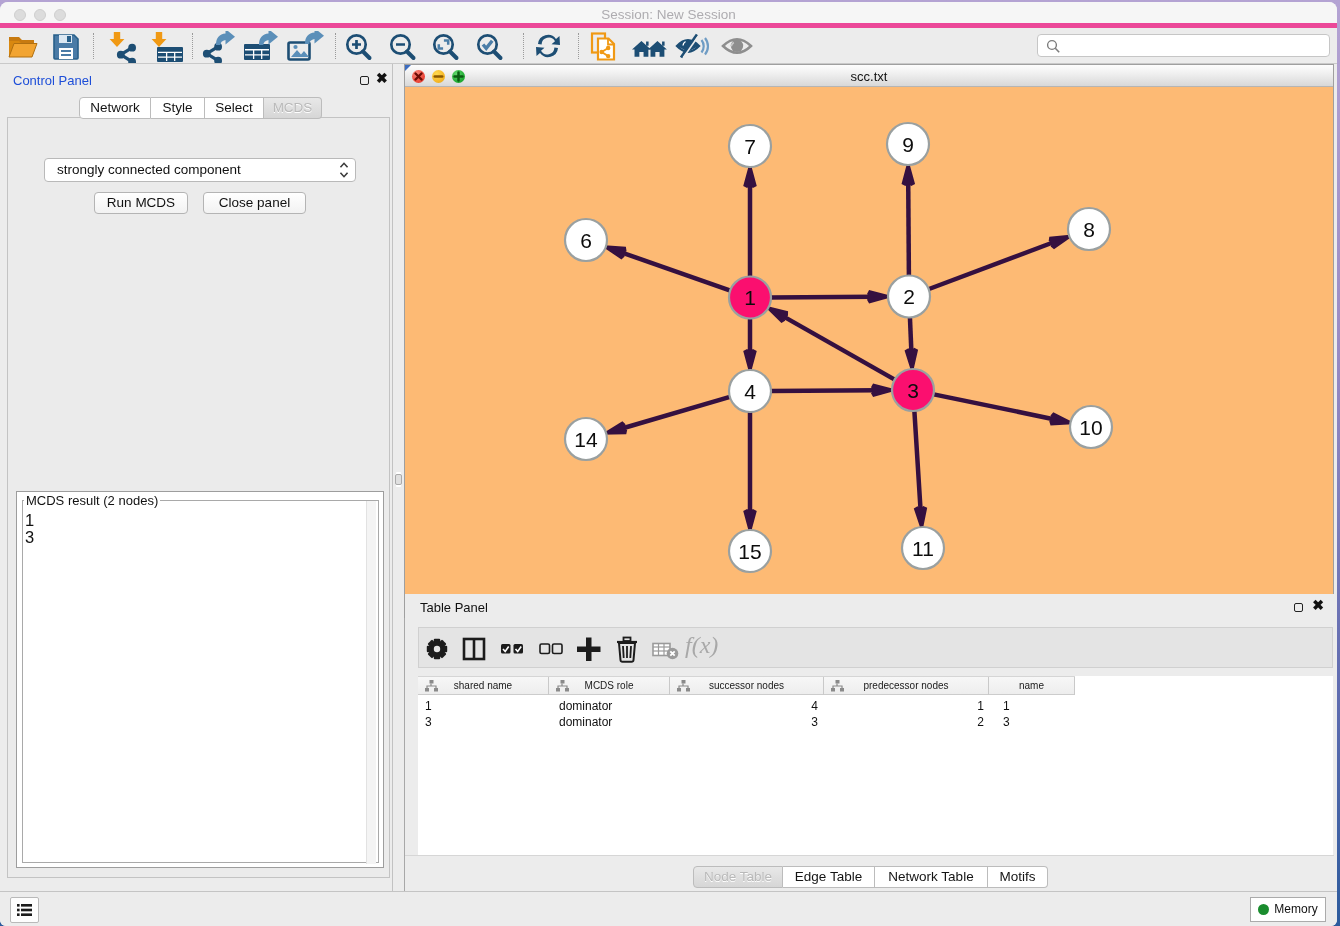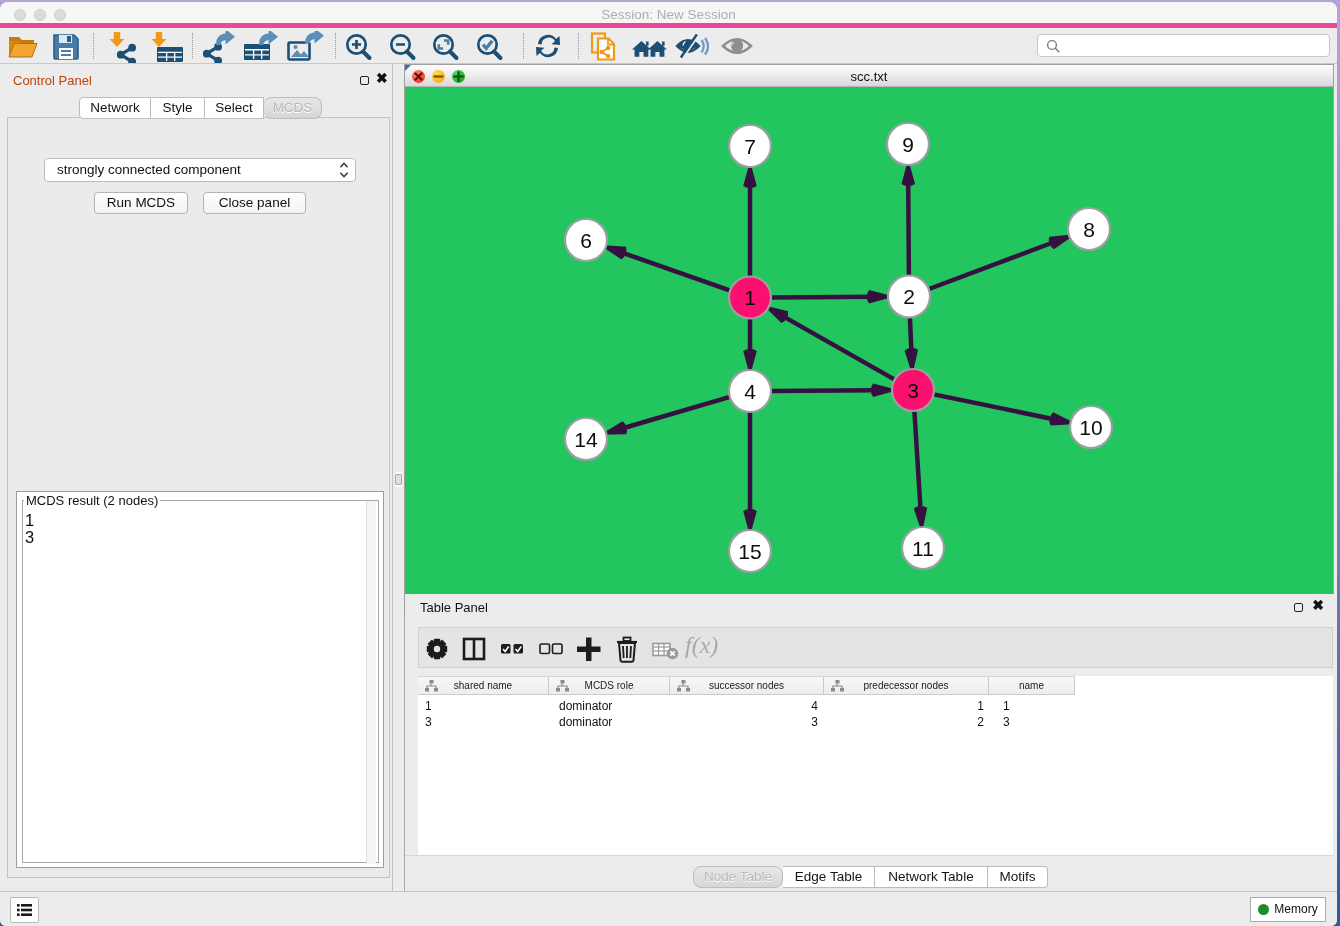--- a/index.html
+++ b/index.html
@@ -10,43 +10,43 @@
 #titlebar { position:absolute; left:0; top:0; right:0; height:26px; background:#f6f6f6; border-bottom:5px solid #ec4899; }
 #titlebar .light { position:absolute; top:7px; width:12px; height:12px; border-radius:50%; background:#dcdcdc; border:1px solid #cecece; }
 #title-text { position:absolute; top:5px; left:0; right:0; text-align:center; font-size:13.5px; color:#aeacb0; }
 
 #toolbar { position:absolute; left:0; top:26px; right:0; height:36px; background:#ececec; border-bottom:1px solid #c9c9c9; }
 .tsep { position:absolute; top:5px; height:26px; width:0; border-left:1px dotted #9a9a9a; }
 .ticon { position:absolute; top:3px; }
 #searchbox { position:absolute; left:1037px; top:6px; width:293px; height:23px; background:#fff; border:1px solid #c6c6c6; border-radius:4px; }
 
 #cp { position:absolute; left:0; top:62px; width:392px; bottom:35px; background:#ececec; }
-#cp-title { position:absolute; left:13px; top:9px; font-size:13px; color:#c2410c; }
+#cp-title { position:absolute; left:13px; top:9px; font-size:13px; color:#1d4ed8; }
 #cp-float { position:absolute; left:360px; top:12px; width:9px; height:9px; border:1.5px solid #222; border-radius:2px; }
 #cp-close { position:absolute; left:376px; top:6px; font-size:14px; font-weight:bold; color:#111; }
 #cp-body { position:absolute; left:7px; right:2px; top:53px; bottom:13px; border:1px solid #c3c3c3; background:#ebebeb; }
 .tabs { position:absolute; display:flex; }
 .tab { font-size:13.5px; color:#141414; background:#fff; border:1px solid #bcbcbc; border-left:none; padding:0; text-align:center; line-height:20px; height:22px; }
 .tab.first { border-left:1px solid #bcbcbc; border-radius:4px 0 0 4px; }
 .tab.last { border-radius:0 4px 4px 0; }
-.tab.sel { background:linear-gradient(180deg,#e8e8e8,#d6d6d6); color:#b9b9b9; text-shadow:0 1px 0 #fff;border-radius:8px; }
+.tab.sel { background:linear-gradient(180deg,#e8e8e8,#d6d6d6); color:#b9b9b9; text-shadow:0 1px 0 #fff; }
 #opt-label { position:absolute; left:0; width:100%; top:75px; text-align:center; font-size:13.5px; color:#111; }
 #dropdown { position:absolute; left:44px; top:94px; width:312px; height:24px; background:#fff; border:1px solid #b9b9b9; border-radius:4px; font-size:13.5px; color:#111; line-height:22px; padding-left:12px; }
 #dd-arrows { position:absolute; right:6px; top:3px; width:10px; height:16px; }
 .btn { position:absolute; height:22px; background:linear-gradient(180deg,#ffffff,#f2f2f2); border:1px solid #b4b4b4; border-radius:4px; font-size:13.5px; color:#111; text-align:center; line-height:20px; }
 #result-box { position:absolute; left:16px; top:427px; width:368px; height:377px; background:#fff; border:1px solid #9d9d9d; }
 #fieldset { position:absolute; left:5px; top:8px; right:4px; bottom:4px; border:1px solid #a9a9a9; }
 #legend { position:absolute; left:1px; top:-8px; background:#fff; padding:0 2px; font-size:13px; color:#111; }
 #result-text { position:absolute; left:8px; top:20px; font-size:16.5px; color:#111; line-height:16.5px; }
 #result-scroll { position:absolute; right:7px; top:9px; width:10px; bottom:3px; background:#f4f4f4; border-left:1px solid #e2e2e2; }
 
 #vdiv { position:absolute; left:392px; top:62px; width:13px; bottom:35px; background:#ececec; border-left:1px solid #c2c2c2; border-right:1px solid #a8a8a8; }
 #vdiv-handle { position:absolute; left:2px; top:410px; width:7px; height:11px; background:#e0e0e0; border:1px solid #aaa; border-radius:2px; box-shadow:0 -3px 0 -1px #fff, 0 3px 0 -1px #fff; }
 
-#netframe { position:absolute; left:404px; top:62px; right:3px; height:554px; border:1px solid #9f9f9f; background:#22c55e; }
+#netframe { position:absolute; left:404px; top:62px; right:3px; height:554px; border:1px solid #9f9f9f; background:#fdba74; }
 #nettitle { position:absolute; left:0; top:0; right:0; height:22px; background:linear-gradient(180deg,#fdfdfd 0%,#eeeeee 45%,#d8d8d8 100%); border-bottom:1px solid #b5b5b5; }
 #nettitle .tl { position:absolute; top:4.5px; width:13px; height:13px; border-radius:50%; font-size:10px; font-weight:bold; text-align:center; line-height:13px; }
 #net-name { position:absolute; left:0; right:0; top:4px; text-align:center; font-size:13px; color:#111; }
 #corner-tri { position:absolute; left:0; top:0; width:0; height:0; border-top:6px solid #3c6cc0; border-right:6px solid transparent; z-index:5; }
 #canvas-resize { position:absolute; left:463px; bottom:2px; width:8px; height:5px; background:#e4e4e4; border:1px solid #9f9f9f; }
 
 #tp { position:absolute; left:405px; top:592px; right:3px; bottom:35px; background:#ececec; }
 #tp-title { position:absolute; left:15px; top:6px; font-size:13px; color:#111; }
 #tp-float { position:absolute; right:31px; top:9px; width:9px; height:9px; border:1.5px solid #222; border-radius:2px; }
 #tp-close { position:absolute; right:10px; top:3px; font-size:14px; font-weight:bold; color:#111; }

